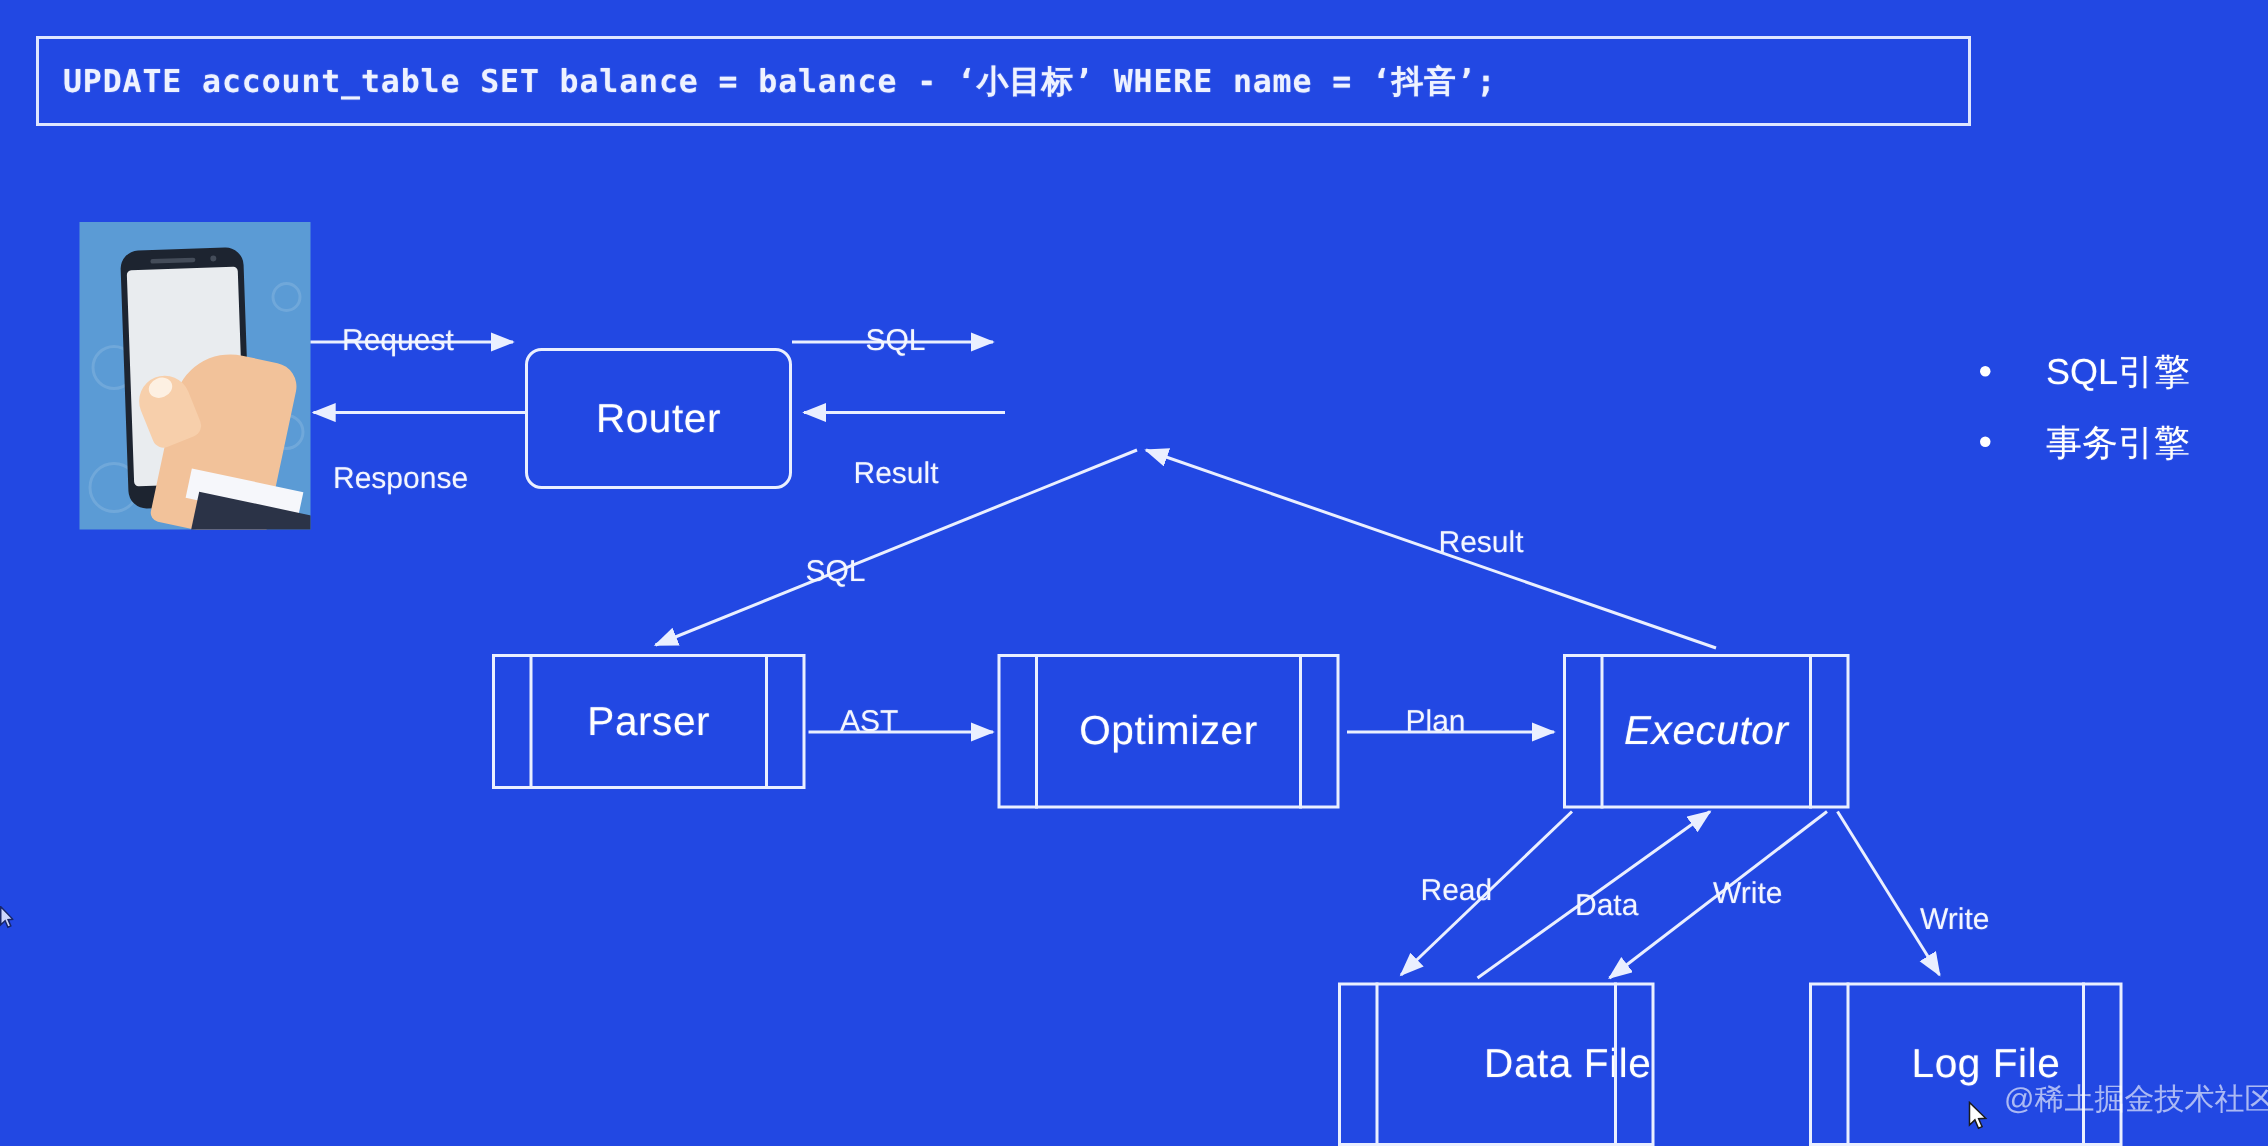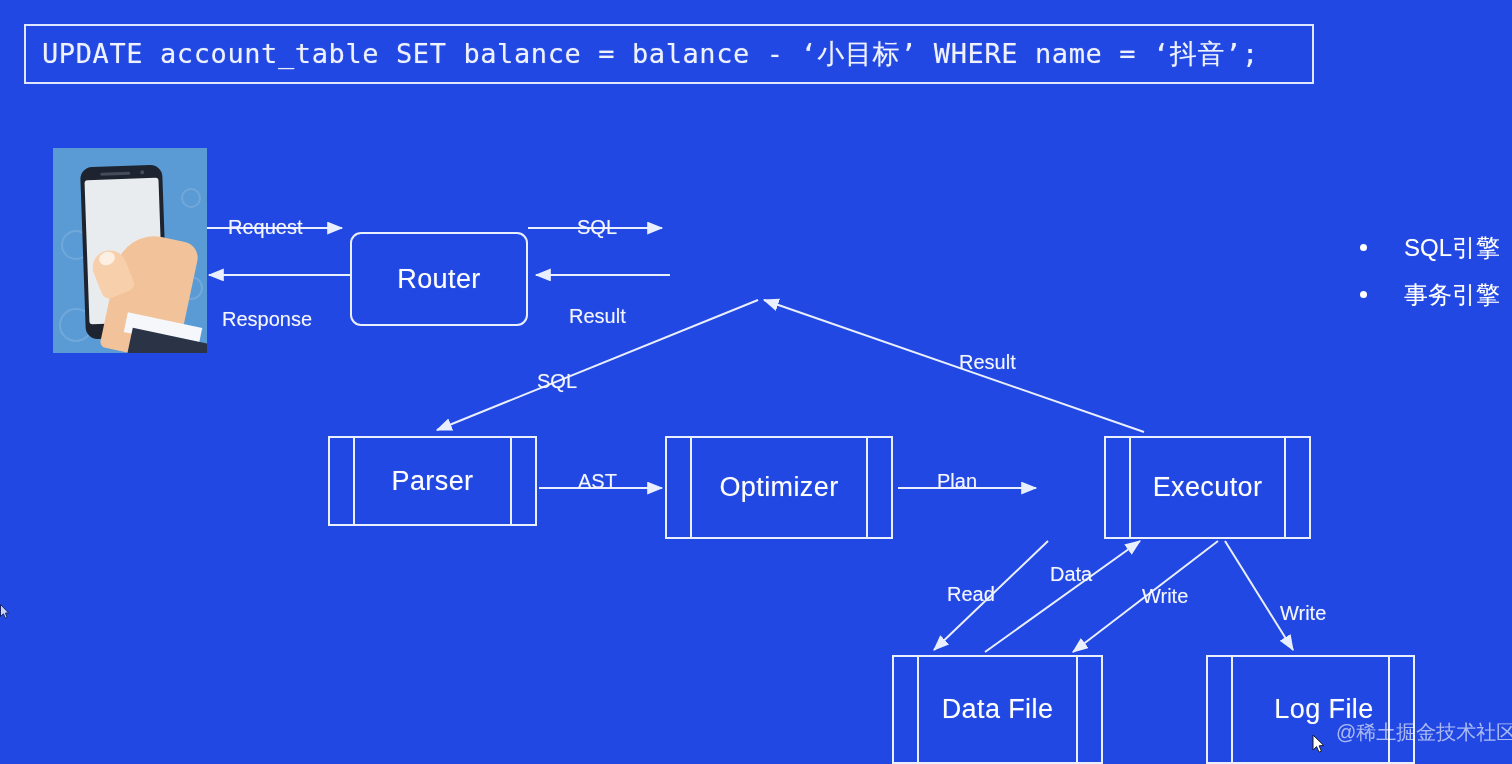--- a/index.html
+++ b/index.html
@@ -25,25 +25,26 @@
     width: 1290px;
     height: 60px;
     box-sizing: border-box;
     border: 2px solid #dfe6ff;
     display: flex;
     align-items: center;
     padding-left: 16px;
   }
   #sql-banner .sql-text {
     font-family: "DejaVu Sans Mono", "Liberation Mono", monospace;
-    font-size: 27px;
+    font-size: 21px;
     letter-spacing: 0.6px;
     color: #eef2ff;
     white-space: pre;
     text-shadow: 0 0 1px rgba(255,255,255,0.45);
+    font-weight: bold;
   }
 
   
   #phone-illustration {
     position: absolute;
     left: 53px;
     top: 148px;
     width: 154px;
     height: 205px;
     background: #5b9bd5;
@@ -168,22 +169,22 @@
     width: 0;
     border-left: 2px solid #eaefff;
   }
   .node .rail-l { left: 23px; }
   .node .rail-r { right: 23px; }
 
   #node-router   { left: 350px; top: 203px; width: 178px; height: 94px; }
   #node-rdbms    { left: 670px; top: 203px; width: 180px; height: 94px; }
   #node-parser   { left: 328px; top: 436px; width: 209px; height: 90px; }
   #node-optimizer{ left: 665px; top: 436px; width: 228px; height: 103px; }
-  #node-executor { left: 1104px; top: 436px; width: 207px; height: 103px; }
-  #node-datafile { left: 892px; top: 655px; width: 211px; height: 109px; }
+  #node-executor { left: 1042px; top: 436px; width: 191px; height: 103px; font-style: italic; }
+  #node-datafile { left: 892px; top: 655px; width: 211px; height: 109px; justify-content: flex-end; }
   #node-logfile  { left: 1206px; top: 655px; width: 209px; height: 109px; padding-left: 27px; }
 
   
   #wires {
     position: absolute;
     left: 0; top: 0;
     width: 1512px;
     height: 764px;
     pointer-events: none;
   }
@@ -196,39 +197,38 @@
     white-space: nowrap;
     text-shadow: 0 0 1px rgba(255,255,255,0.35);
     margin-top: 19px;
   }
   #lbl-request   { left: 228px; top: 197px; }
   #lbl-response  { left: 222px; top: 289px; }
   #lbl-sql-top   { left: 577px; top: 197px; }
   #lbl-result-top{ left: 569px; top: 286px; }
   #lbl-sql-diag  { left: 537px; top: 351px; }
   #lbl-result-diag{ left: 959px; top: 332px; }
-  #lbl-ast       { left: 578px; top: 451px; }
+  #lbl-ast       { left: 560px; top: 451px; }
   #lbl-plan      { left: 937px; top: 451px; }
   #lbl-read      { left: 947px; top: 564px; }
-  #lbl-data      { left: 1050px; top: 544px; }
+  #lbl-data      { left: 1050px; top: 574px; }
   #lbl-write-1   { left: 1142px; top: 566px; }
   #lbl-write-2   { left: 1280px; top: 583px; }
 
   
   #engine-list {
     position: absolute;
     left: 1320px;
     top: 224px;
     width: 180px;
   }
   #engine-list .bullet-row {
     display: flex;
     align-items: center;
     height: 47px;
-    justify-content: flex-end;
   }
   #engine-list .dot {
     width: 7px;
     height: 7px;
     background: #ffffff;
     border-radius: 50%;
     margin-right: 37px;
     flex: 0 0 auto;
   }
   #engine-list .bullet-text {

